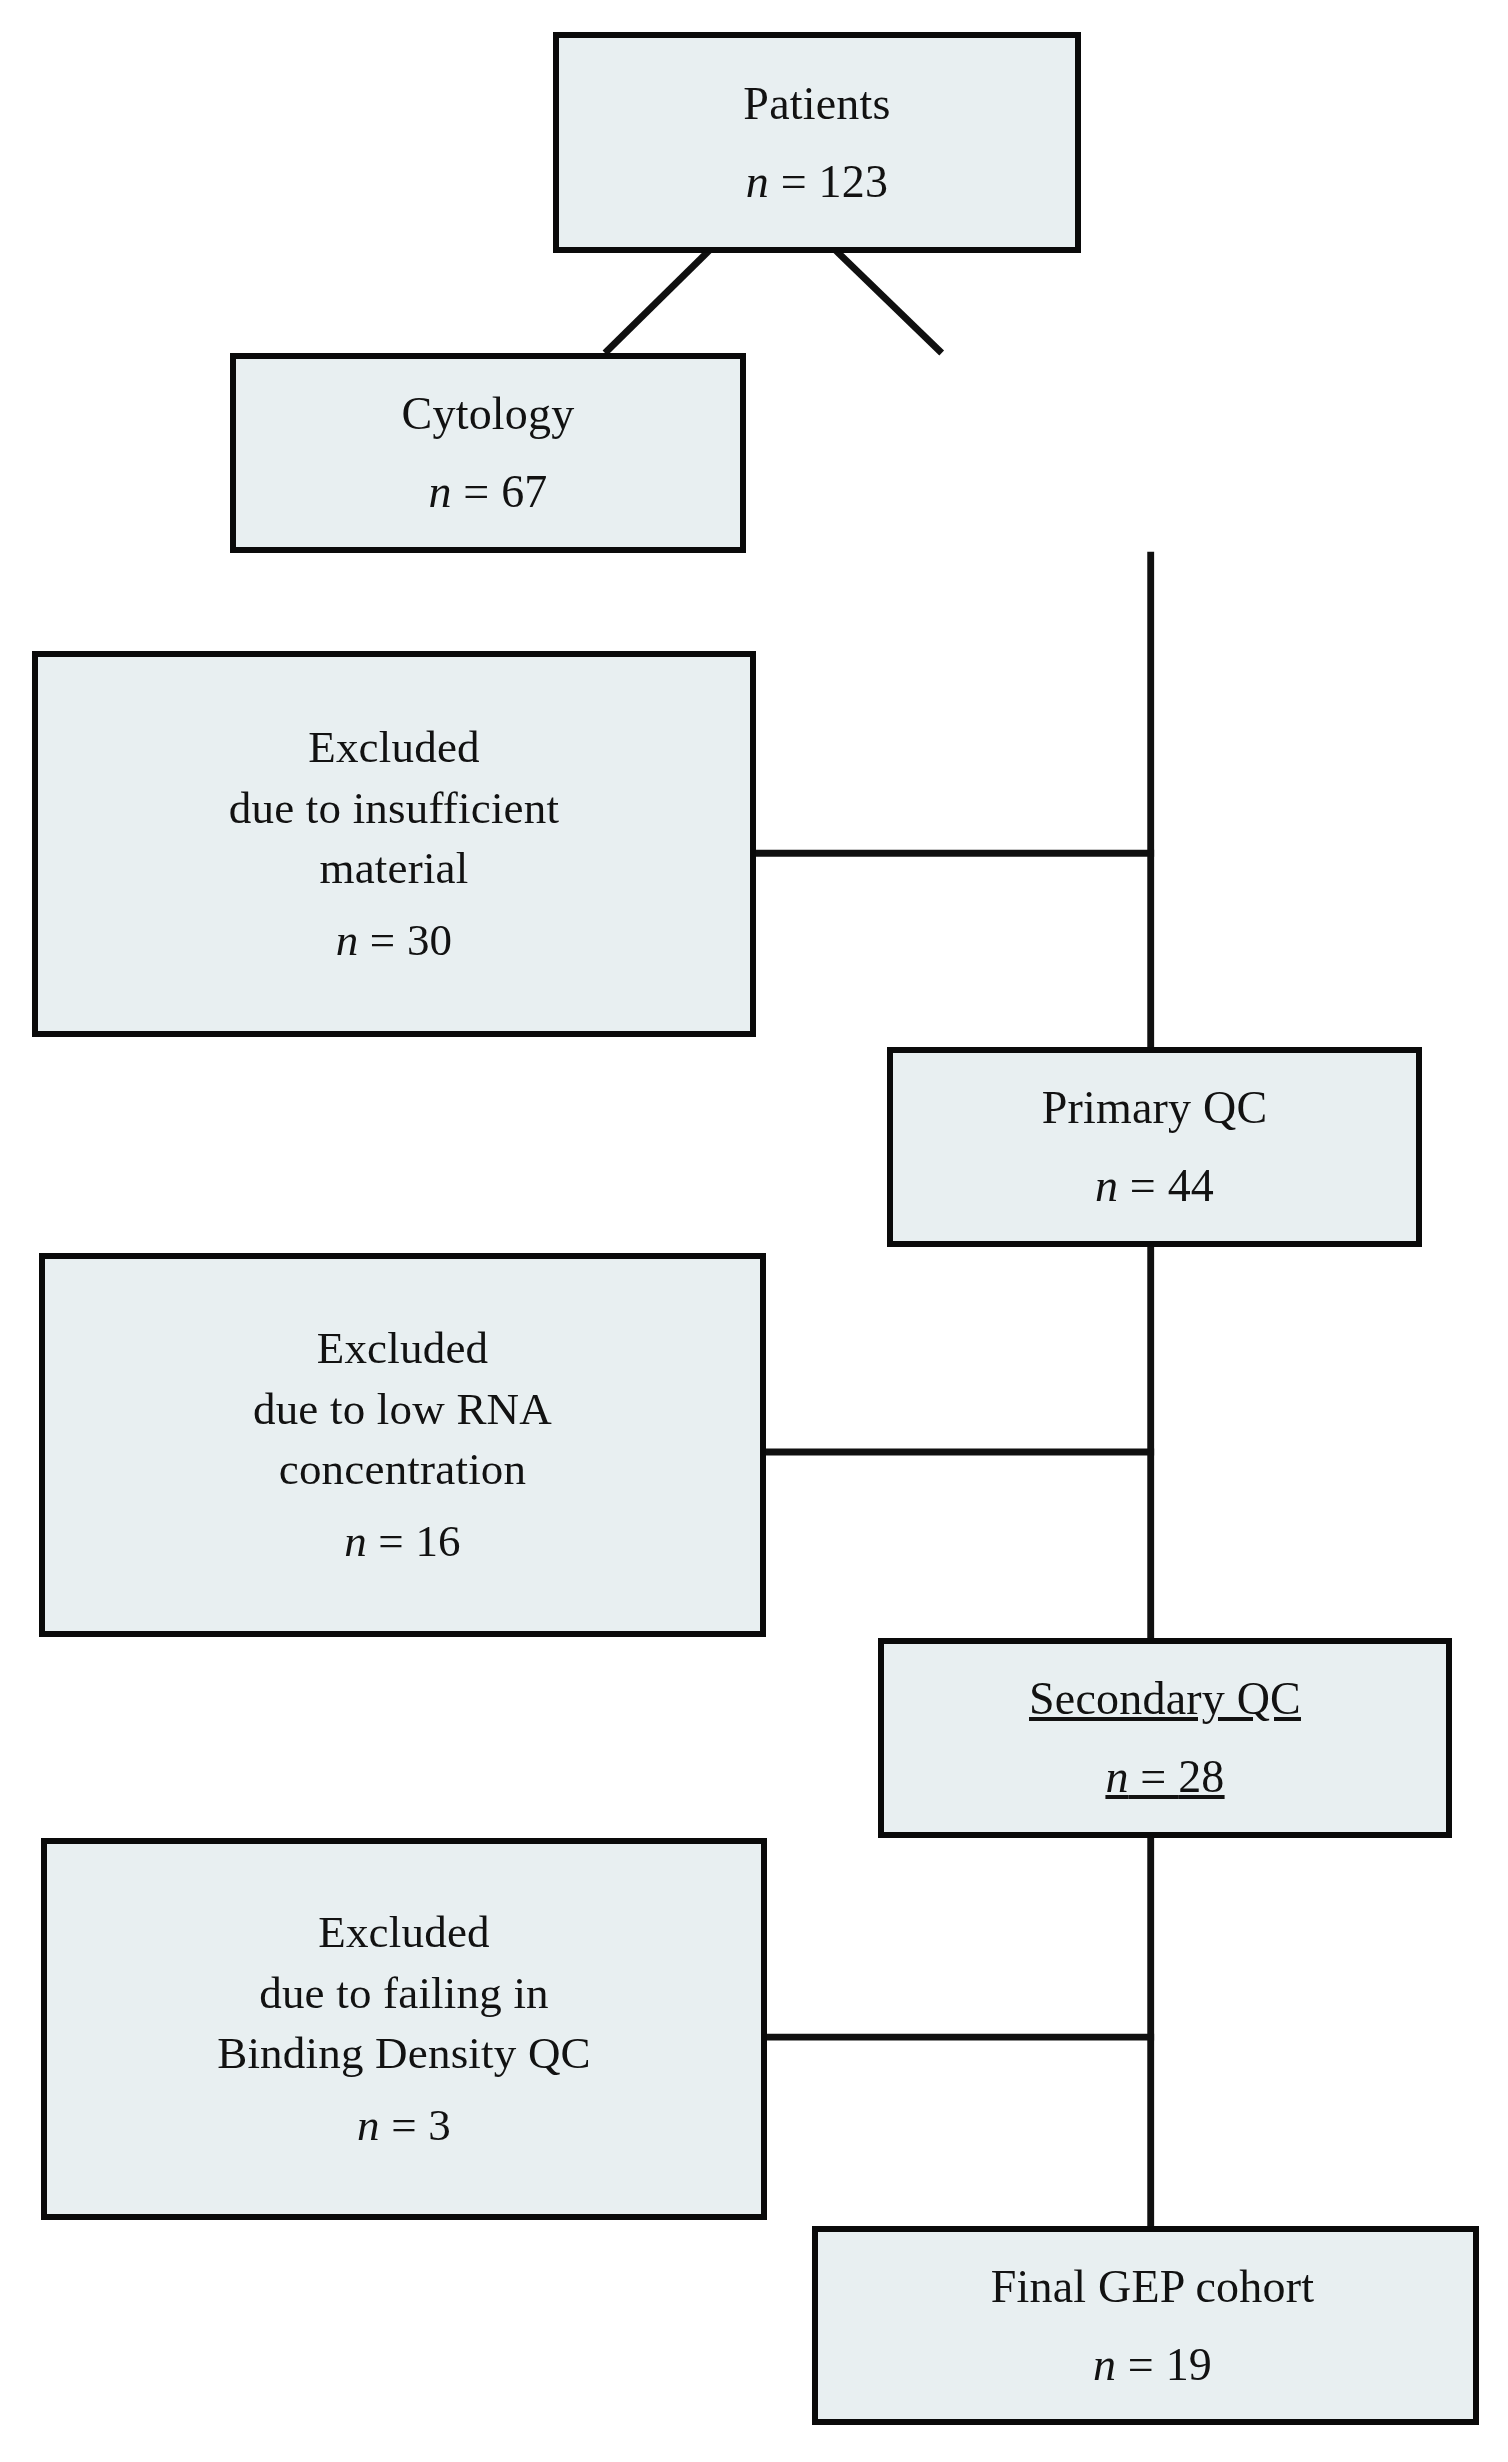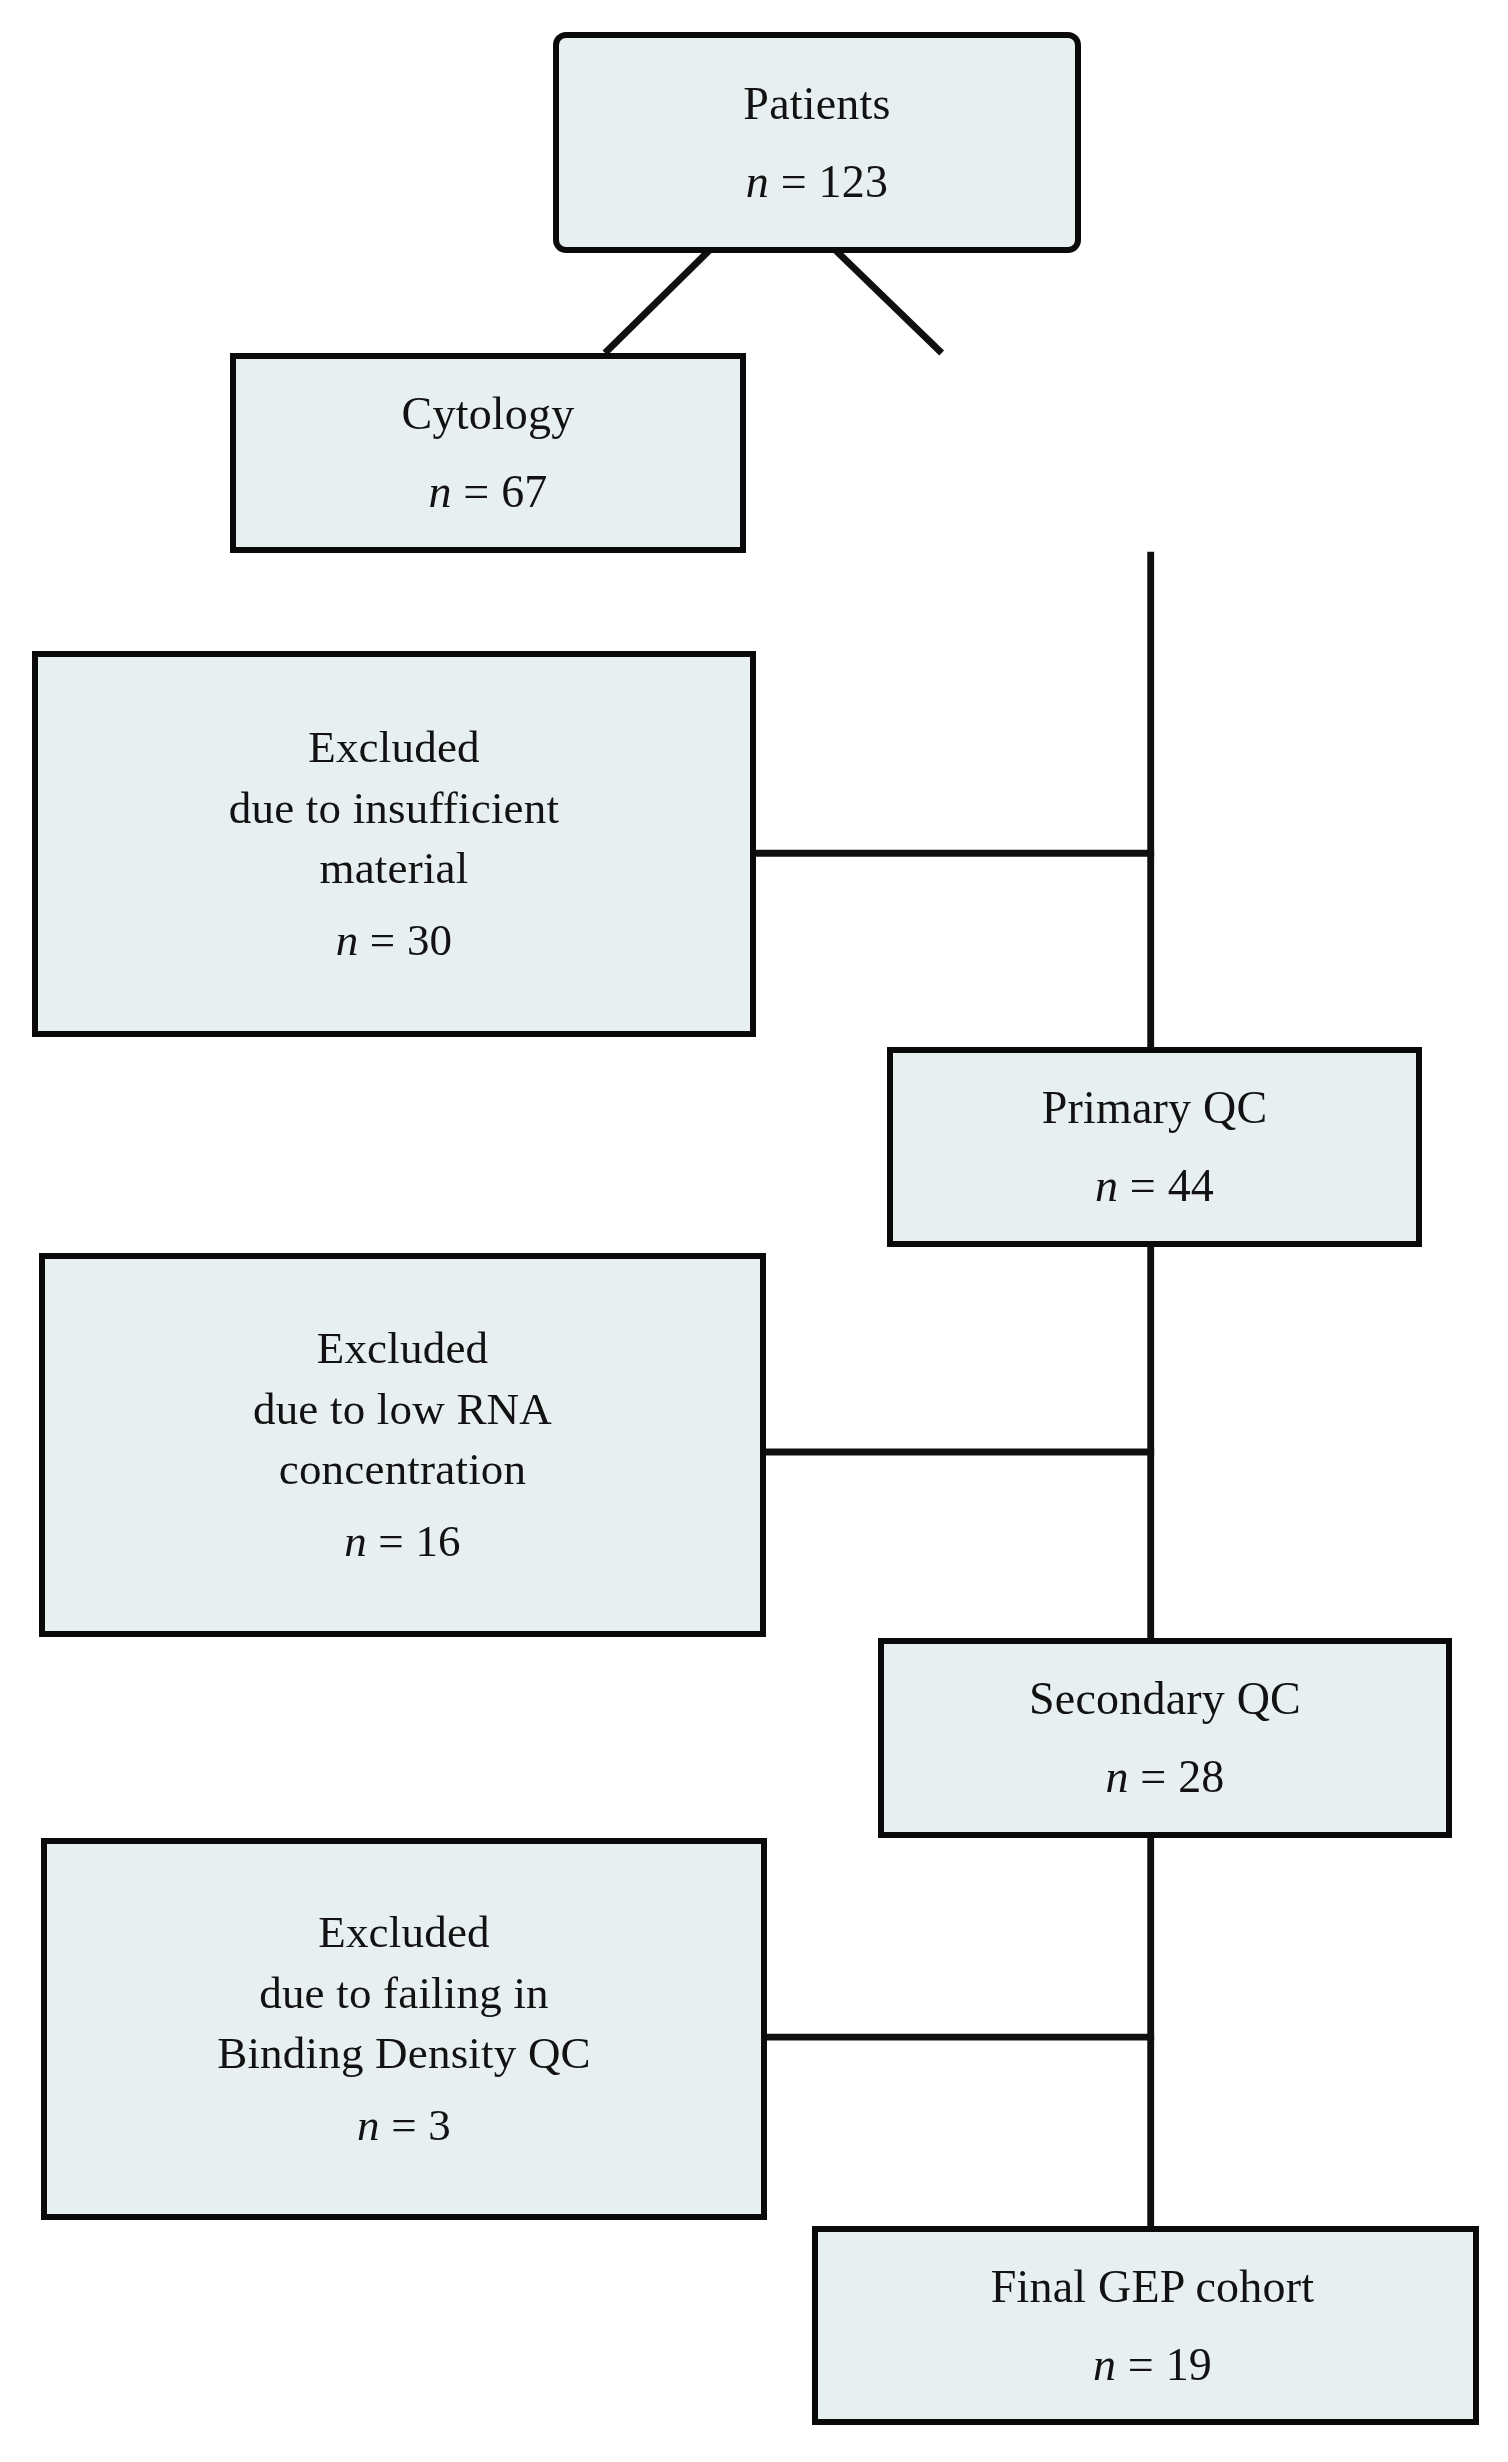--- a/index.html
+++ b/index.html
@@ -61,27 +61,27 @@
     line-height: 1.34;
   }
   .node.excluded .line {
     font-size: 45px;
   }
   .node.excluded .line.count {
     margin-top: 12px;
   }
 
   
-  #node-patients      { left: 553px;  top: 32px;   width: 528px; height: 221px; border-radius: 13px; }
+  #node-patients      { left: 553px;  top: 32px;   width: 528px; height: 221px; }
   #node-cytology      { left: 230px;  top: 353px;  width: 516px; height: 200px; }
   #node-histology     { left: 889px; top: 353px;  width: 516px; height: 200px; }
   #node-excl-material { left: 32px;   top: 651px;  width: 724px; height: 386px; }
   #node-primary-qc    { left: 887px; top: 1047px; width: 535px; height: 200px; }
   #node-excl-rna      { left: 39px;   top: 1253px; width: 727px; height: 384px; }
-  #node-secondary-qc  { left: 878px; top: 1638px; width: 574px; height: 200px; }
+  #node-secondary-qc  { left: 878px; top: 1638px; width: 574px; height: 200px; text-decoration: underline; }
   #node-excl-binding  { left: 41px;   top: 1838px; width: 726px; height: 382px; }
   #node-final         { left: 812px;  top: 2226px; width: 667px; height: 199px; padding-left: 14px; }
 </style>
 </head>
 <body>
 
 <div id="flow-root">
 
   <svg id="connector-layer" viewBox="0 0 1761 2874" width="1509" height="2462" xmlns="http://www.w3.org/2000/svg" aria-hidden="true">
     <g stroke="#101010" stroke-width="8" fill="none" stroke-linecap="butt">

